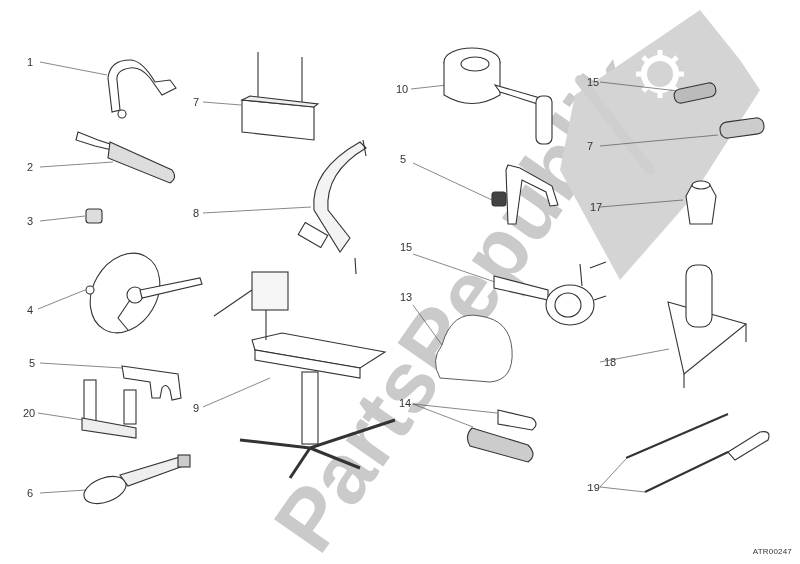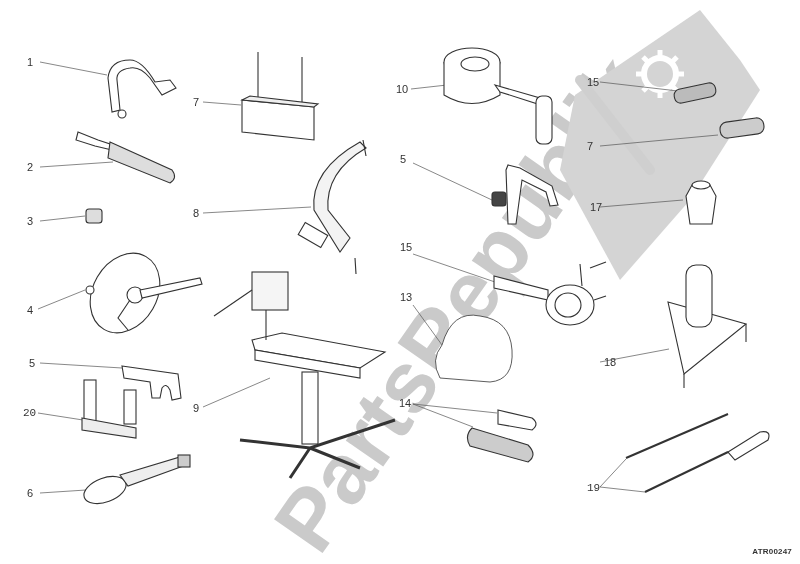--- a/index.html
+++ b/index.html
@@ -1,19 +1,19 @@
 <!DOCTYPE html>
 <html><head>
 <meta charset="utf-8">
 <style>
   html,body{margin:0;padding:0;background:#fff;}
   body{width:800px;height:564px;position:relative;overflow:hidden;font-family:"Liberation Sans",sans-serif;}
   #stage{position:absolute;left:0;top:0;width:800px;height:564px;}
   .callout{position:absolute;font-size:11px;color:#333;line-height:12px;}
-  .refcode{position:absolute;right:8px;bottom:8px;font-size:8px;font-weight:bold;color:#333;letter-spacing:0.2px;margin-top:28px;}
+  .refcode{position:absolute;right:8px;bottom:8px;font-size:8px;font-weight:normal;color:#333;letter-spacing:0.2px;margin-top:28px;}
   svg text{font-family:"Liberation Sans",sans-serif;}
 </style>
 </head>
 <body>
 
 <div id="stage">
   <svg width="800" height="564" viewBox="0 0 800 564">
 
     <g fill="#cfcfcf">
       <g transform="translate(430,330) rotate(-55)">
@@ -182,16 +182,16 @@
   <div class="callout" style="left:396px;top:83px;">10</div>
   <div class="callout" style="left:400px;top:153px;">5</div>
   <div class="callout" style="left:400px;top:241px;">15</div>
   <div class="callout" style="left:400px;top:291px;">13</div>
   <div class="callout" style="left:399px;top:397px;">14</div>
   <div class="callout" style="left:587px;top:76px;">15</div>
   <div class="callout" style="left:587px;top:140px;">7</div>
   <div class="callout" style="left:590px;top:201px;">17</div>
   <div class="callout" style="left:587px;top:356px;margin-left:17px;">18</div>
   <div class="callout" style="left:587px;top:482px;font-family:Liberation Mono, monospace;">19</div>
-  <div class="callout" style="left:23px;top:407px;font-family:Liberation Mono, monospace;">20</div>
+  <div class="callout" style="left:23px;top:407px;">20</div>
 
   <div class="refcode">ATR00247</div>
 </div>
 
 </body></html>

